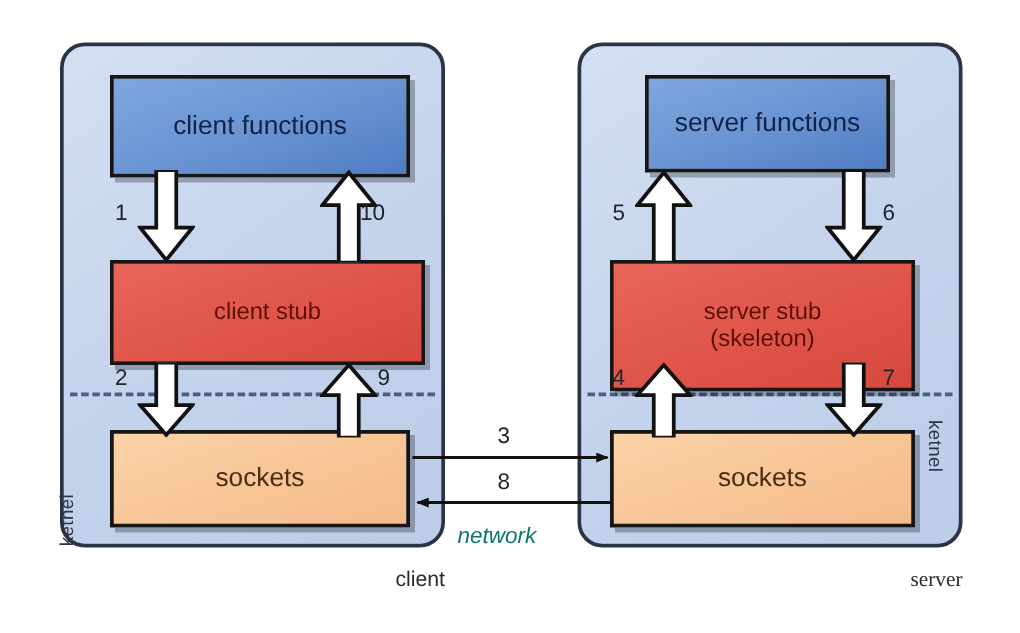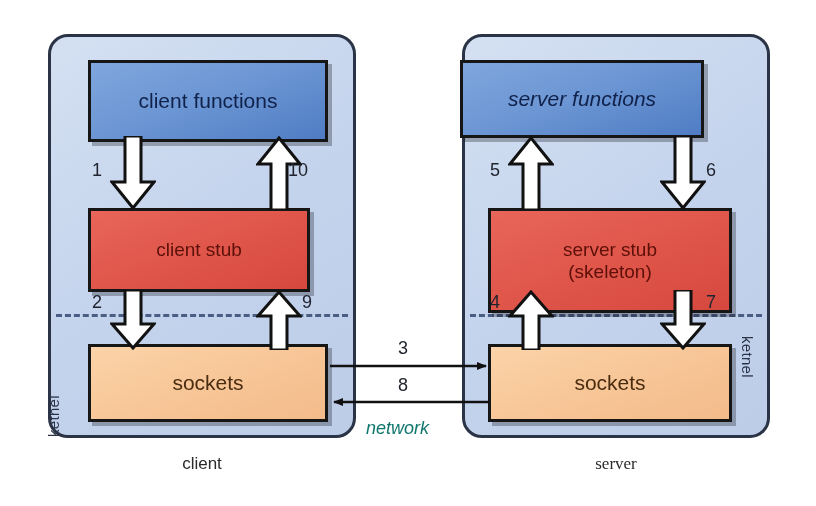--- a/index.html
+++ b/index.html
@@ -27,21 +27,21 @@
   
   .kline{position:absolute;height:0;border-top:3px dashed #4a5d85;}
 
   
   .vlabel{position:absolute;font-size:15px;color:#2b3347;white-space:nowrap;
           letter-spacing:.3px;}
   .vlabel.up{transform:rotate(-90deg);transform-origin:left bottom;}
   .vlabel.down{transform:rotate(90deg);transform-origin:left top;}
 
   
-  .caption{position:absolute;font-size:17px;color:#2a2a2a;text-align:center;}
+  .caption{position:absolute;font-size:17px;color:#2a2a2a;text-align:right;}
 
   
   .barrow{position:absolute;}
   .barrow svg{display:block;}
 
   
   .num{position:absolute;font-size:18px;color:#20242e;}
 
   
   .netsvg{position:absolute;left:0;top:0;width:816px;height:506px;
@@ -54,21 +54,21 @@
 <div id="stage">
 
   <div class="panel" style="left:48px;top:34px;width:308px;height:404px;"></div>
 
   <div class="kline" style="left:56px;top:314px;width:292px;"></div>
 
   <div class="vlabel up" style="left:62px;top:420px;">ketnel</div>
 
   <div class="box blue" style="left:88px;top:60px;width:240px;height:82px;">client functions</div>
 
-  <div class="box red" style="left:88px;top:208px;width:222px;height:84px;">client stub</div>
+  <div class="box red" style="left:88px;top:208px;width:252px;height:84px;">client stub</div>
 
   <div class="box peach" style="left:88px;top:344px;width:240px;height:78px;">sockets</div>
 
   <div class="barrow" style="left:110px;top:136px;">
     <svg width="46" height="74" viewBox="0 0 46 74">
       <polygon points="15,0 31,0 31,46 44,46 23,72 2,46 15,46" fill="#ffffff" stroke="#111111" stroke-width="3" stroke-linejoin="miter"></polygon>
     </svg>
   </div>
   <div class="num" style="left:92px;top:160px;">1</div>
 
@@ -94,21 +94,21 @@
   <div class="num" style="left:302px;top:292px;">9</div>
 
   <div class="caption" style="left:48px;top:454px;width:308px;">client</div>
 
   <div class="panel" style="left:462px;top:34px;width:308px;height:404px;"></div>
 
   <div class="kline" style="left:470px;top:314px;width:292px;"></div>
 
   <div class="vlabel down" style="left:756px;top:336px;">ketnel</div>
 
-  <div class="box blue" style="left:460px;top:60px;width:244px;height:78px;font-style:italic;">server functions</div>
+  <div class="box blue" style="left:516px;top:60px;width:196px;height:78px;">server functions</div>
 
   <div class="box red" style="left:488px;top:208px;width:244px;height:105px;
               flex-direction:column;">
     <span>server stub</span>
     <span>(skeleton)</span>
   </div>
 
   <div class="box peach" style="left:488px;top:344px;width:244px;height:78px;">sockets</div>
 
   <div class="barrow" style="left:508px;top:136px;">

